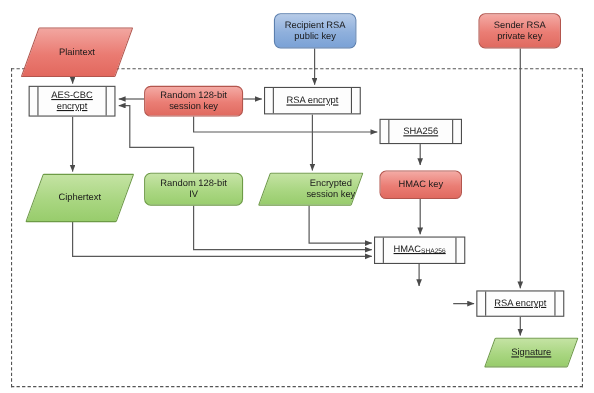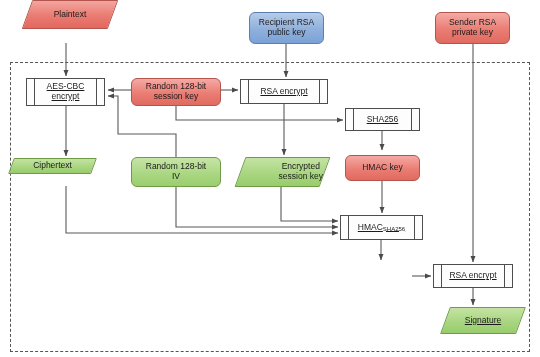--- a/index.html
+++ b/index.html
@@ -102,21 +102,21 @@
       <path d="M66,186 L66,233 L338,233"></path>
 
       <path d="M381,240 L381,260"></path>
 
       <path d="M412,276 L431,276"></path>
 
       <path d="M473,288 L473,305"></path>
     </g>
   </svg>
 
-  <div class="node para red" style="left:27px;top:0;width:86px;height:29px;">
+  <div class="node para red" style="left:27px;top:25px;width:86px;height:45px;">
     <span class="skew"></span>
     <span class="lbl">Plaintext</span>
   </div>
 
   <div class="node round red" style="left:435px;top:12px;width:75px;height:32px;">
     <span class="lbl ml">Sender RSA<br>private key</span>
   </div>
 
   <div class="node round blue" style="left:249px;top:12px;width:75px;height:32px;">
     <span class="lbl ml">Recipient RSA<br>public key</span>
@@ -135,21 +135,21 @@
   </div>
 
   <div class="node proc" style="left:345px;top:108px;width:75px;height:23px;">
     <span class="lbl">SHA256</span>
   </div>
 
   <div class="node round red" style="left:345px;top:155px;width:75px;height:26px;">
     <span class="lbl">HMAC key</span>
   </div>
 
-  <div class="node para green" style="left:11px;top:158px;width:83px;height:16px;">
+  <div class="node para green" style="left:31px;top:158px;width:83px;height:44px;">
     <span class="skew"></span>
     <span class="lbl">Ciphertext</span>
   </div>
 
   <div class="node round green" style="left:131px;top:157px;width:90px;height:30px;">
     <span class="lbl ml">Random 128-bit<br>IV</span>
   </div>
 
   <div class="node para green" style="left:240px;top:157px;width:85px;height:30px;justify-content:flex-end;">
     <span class="skew"></span>

